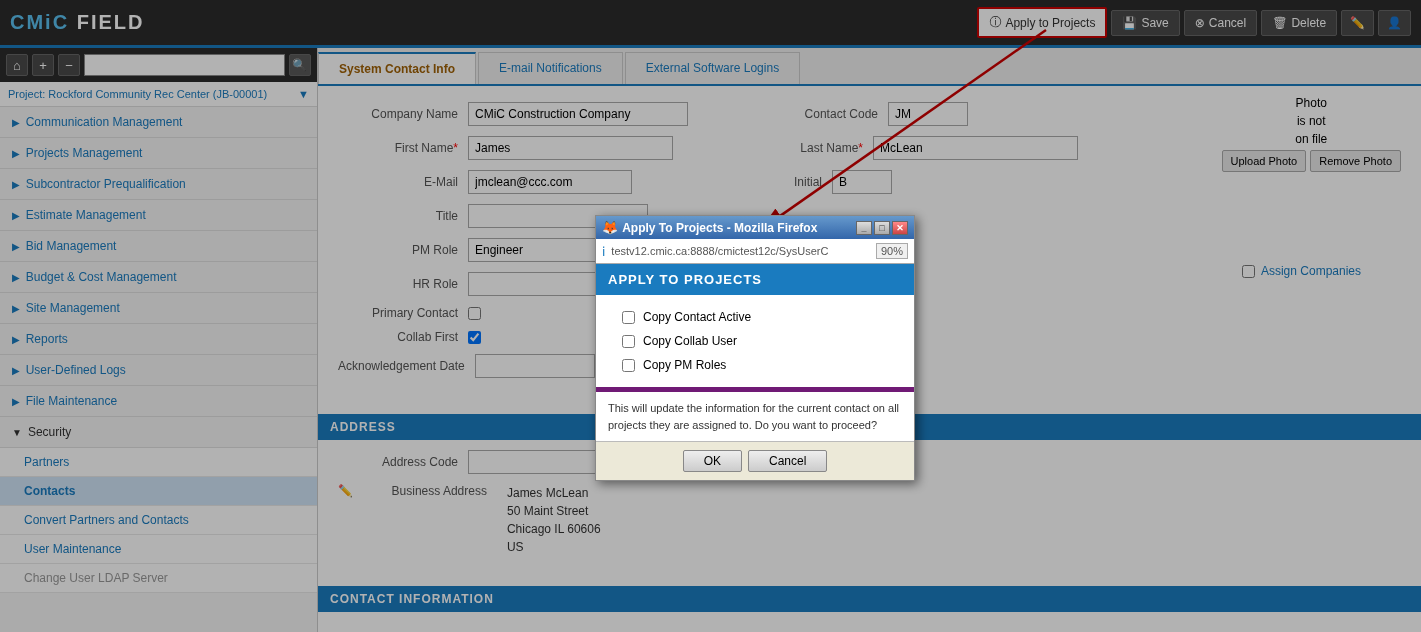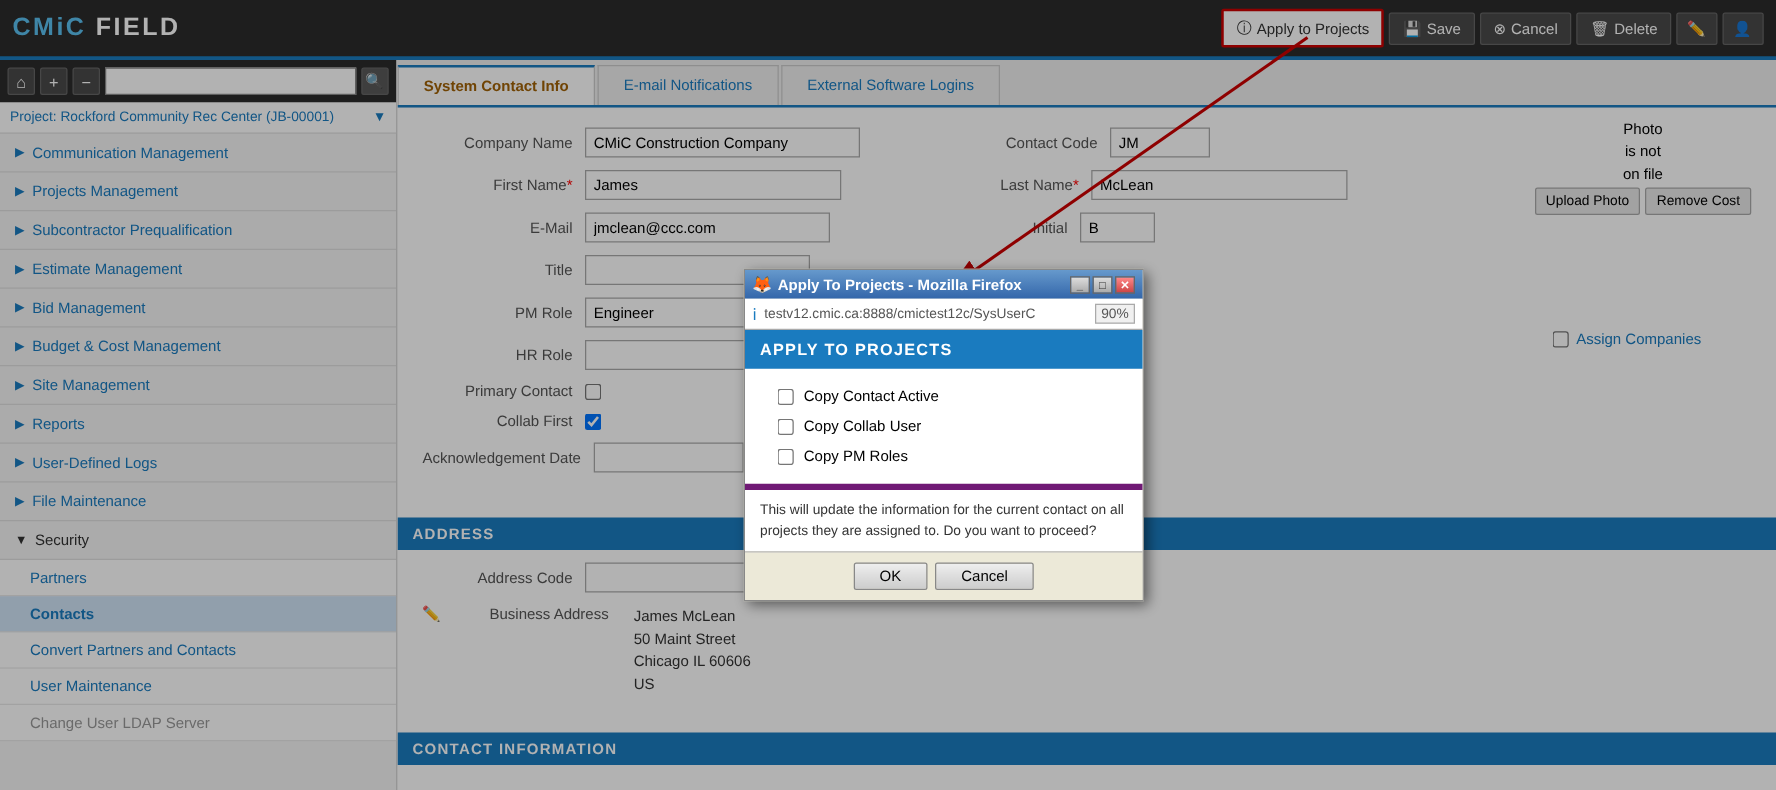--- a/index.html
+++ b/index.html
@@ -483,31 +483,31 @@
 
       <div class="form-row">
         <span class="form-label required">First Name</span>
         <input type="text" class="form-input" value="James" style="">
         <span style="margin-left:60px;" class="form-label required">Last Name</span>
         <input type="text" class="form-input" value="McLean" style="">
       </div>
 
       <div class="form-row">
         <span class="form-label">E-Mail</span>
-        <input type="text" class="form-input" style="width: 196px;" value="jmclean@ccc.com">
+        <input type="text" class="form-input" style="width: 164px;" value="jmclean@ccc.com">
         <span style="margin-left:60px;" class="form-label">Initial</span>
         <input type="text" class="form-input" style="width: 60px;" value="B">
 
         <div style="position:absolute; right:20px; top:10px; text-align:center;">
           <div class="photo-label">Photo</div>
           <div class="photo-label">is not</div>
           <div class="photo-label">on file</div>
           <div class="photo-buttons">
             <button class="photo-btn">Upload Photo</button>
-            <button class="photo-btn">Remove Cost</button>
+            <button class="photo-btn">Remove Photo</button>
           </div>
         </div>
       </div>
 
       <div class="form-row">
         <span class="form-label">Title</span>
         <input type="text" class="form-input" style="width: 180px;" value="">
       </div>
 
       <div class="form-row">

